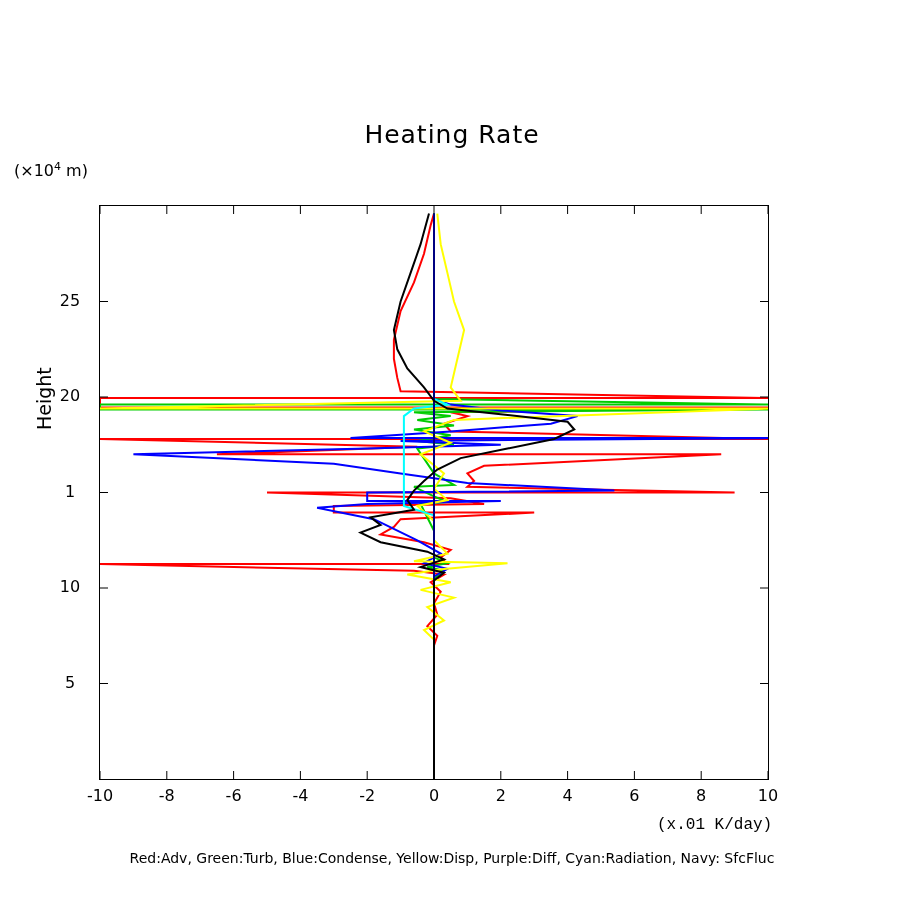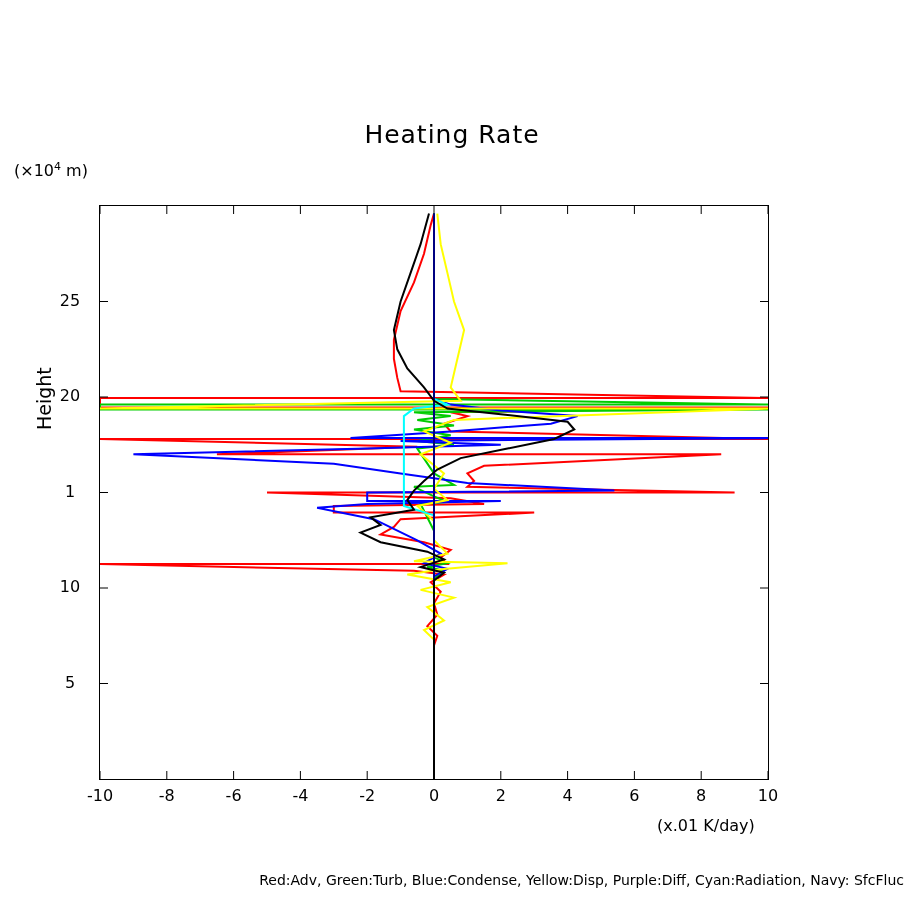--- a/index.html
+++ b/index.html
@@ -10,26 +10,26 @@
        font-size:25px;letter-spacing:1px;}
   .yunit{position:absolute;left:14px;top:160px;font-size:16px;}
   .yunit sup{font-size:11px;}
 
   .plot{position:absolute;left:99px;top:205px;width:670px;height:575px;
         border:1px solid #000;box-sizing:border-box;}
 
   .ylab{position:absolute;left:33px;top:430px;font-size:19px;
         transform:rotate(-90deg);transform-origin:left top;white-space:nowrap;}
 
-  .xunit{position:absolute;left:657px;top:816px;font-size:16px;}
+  .xunit{position:absolute;left:657px;top:816px;font-size:16px;font-family:Liberation Mono, monospace;}
 
   .tickx{position:absolute;font-size:16px;text-align:center;width:60px;}
   .ticky{position:absolute;font-size:16px;text-align:center;width:40px;}
 
-  .legend{position:absolute;left:0;top:872px;width:904px;text-align:right;
+  .legend{position:absolute;left:0;top:850px;width:904px;text-align:center;
           font-size:14px;}
 
   svg{position:absolute;left:0;top:0;}
 </style>
 </head>
 <body>
 
 <div id="root">
 
   <div class="ttl">Heating Rate</div>

